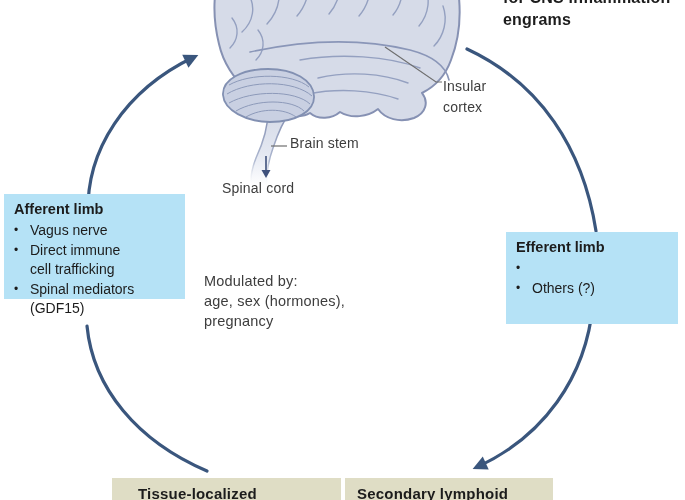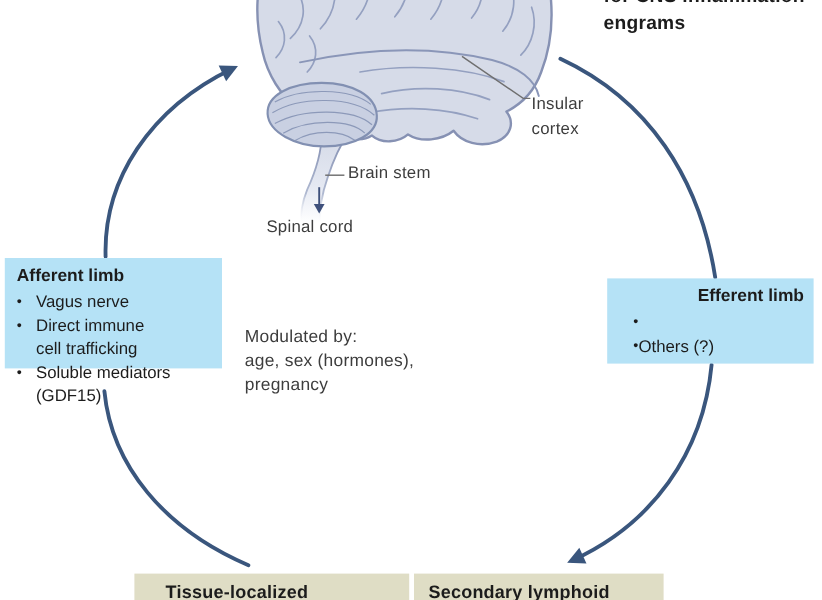--- a/index.html
+++ b/index.html
@@ -31,22 +31,22 @@
 
   
   .bluebox{
     position:absolute;z-index:2;background:var(--box-blue,#b5e2f6);
     padding:6px 8px 0 10px;box-sizing:border-box;color:var(--text-dark,#1c1c1c);
   }
   .bluebox .title{font-size:14.5px;font-weight:bold;line-height:19px;margin:0 0 2px 0;}
   .bullet-row{display:flex;font-size:14px;line-height:19.5px;}
   .bullet-row .dot{width:16px;flex:0 0 16px;font-size:12px;line-height:19.5px;}
   .bullet-row .bt{white-space:pre-line;}
-  .afferent{left:4px;top:215px;width:181px;height:92px;}
-  .efferent{left:506px;top:232px;width:172px;height:71px;text-align:right;}
+  .afferent{left:4px;top:194px;width:181px;height:105px;}
+  .efferent{left:506px;top:232px;width:172px;height:92px;}
 
   
   .tanbox{
     position:absolute;z-index:2;background:var(--box-tan,#dfddc5);
     height:42px;box-sizing:border-box;padding-top:7px;
     font-size:15px;font-weight:bold;color:var(--text-dark,#1c1c1c);letter-spacing:.2px;
   }
   .tissue{left:112px;top:478px;width:229px;padding-left:26px;}
   .secondary{left:345px;top:478px;width:208px;padding-left:12px;}
 
@@ -153,21 +153,21 @@
       <span class="dot">•</span>
       <span class="bt">Vagus nerve</span>
     </div>
     <div class="bullet-row">
       <span class="dot">•</span>
       <span class="bt">Direct immune
 cell trafficking</span>
     </div>
     <div class="bullet-row">
       <span class="dot">•</span>
-      <span class="bt">Soluble mediators
+      <span class="bt">Spinal mediators
 (GDF15)</span>
     </div>
   </div>
 
   <div class="bluebox efferent">
     <div class="title">Efferent limb</div>
     <div class="bullet-row">
       <span class="dot">•</span>
     </div>
     <div class="bullet-row">

